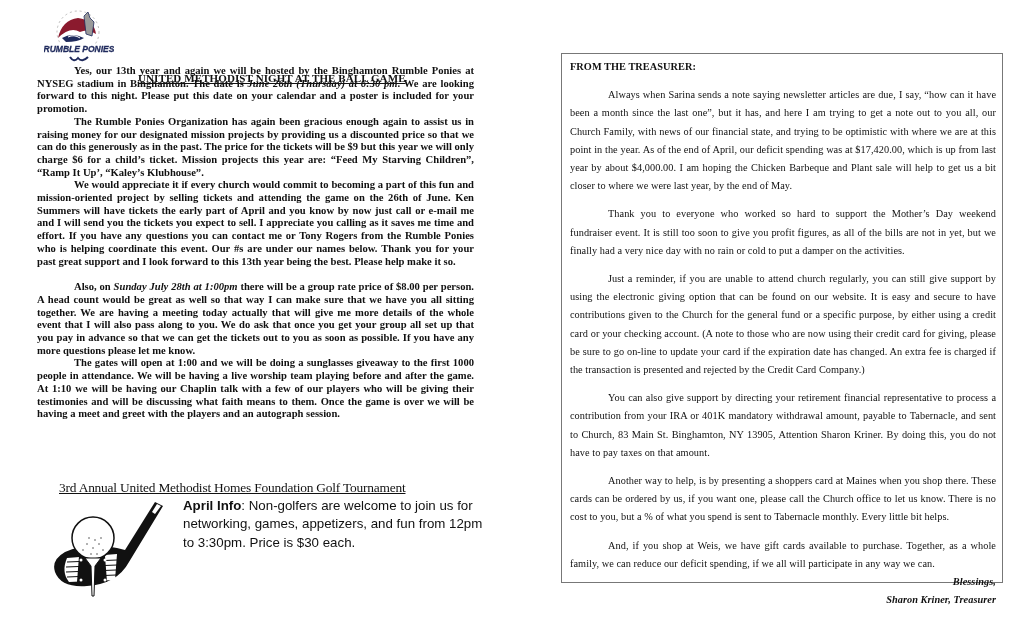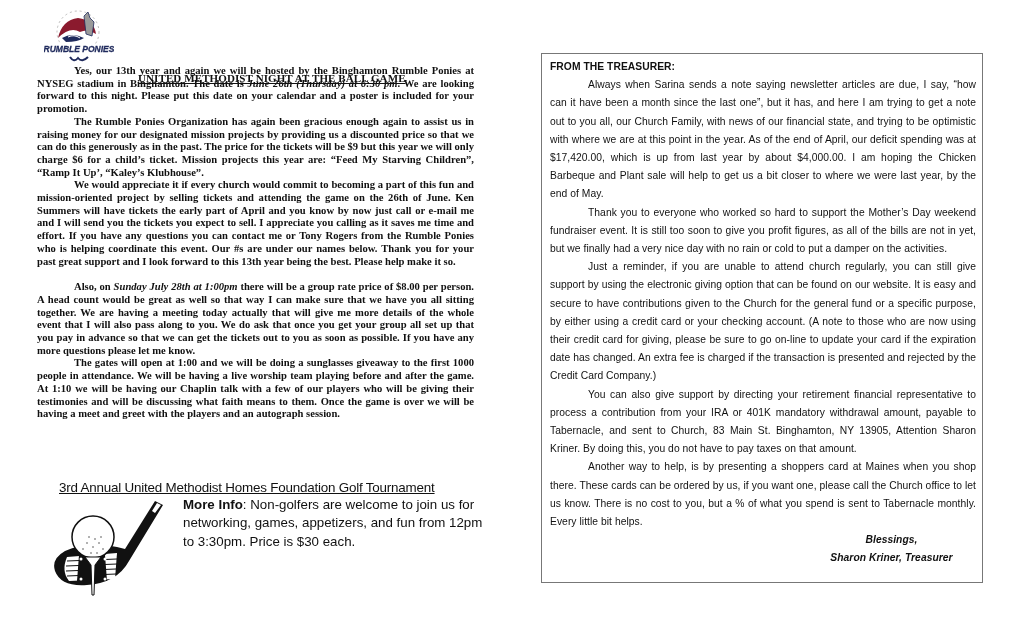--- a/index.html
+++ b/index.html
@@ -18,39 +18,40 @@
     .left p { margin: 0; font-weight: bold; }
     .indent { text-indent: 37px; }
     .gap { height: 13px; }
     .golf {
       position: absolute; left: 37px; top: 480px; width: 440px;
       font-family: "Liberation Sans", sans-serif;
     }
     .golf h2 {
       margin: 0 0 0 22px; font-size: 13.4px; font-weight: normal; text-decoration: underline;
       letter-spacing: -0.2px;
+      font-family: Liberation Serif, serif;
     }
     .golf-body { position: relative; height: 100px; }
     .golf-img { position: absolute; left: 10px; top: 4px; width: 120px; height: 100px; }
     .golf-info {
       position: absolute; left: 146px; top: 1px; width: 300px;
       font-size: 13.3px; line-height: 18.3px;
     }
     .golf-info b { font-weight: bold; }
     .box {
-      position: absolute; left: 541px; top: 53px; width: 442px; height: 530px;
+      position: absolute; left: 561px; top: 53px; width: 442px; height: 530px;
       border: 1.5px solid #777; box-sizing: border-box;
       padding: 4px 6px 0 8px;
-      font-family: Liberation Sans, sans-serif; font-size: 10.3px; line-height: 18.2px;
+      font-family: Liberation Serif, serif; font-size: 10.3px; line-height: 18.2px;
       text-align: justify; letter-spacing: 0.05px;
     }
     .box h3 { margin: 0; font-size: 10.3px; font-weight: bold; }
     .box p { margin: 0; }
-    .box .indent { text-indent: 38px; }
-    .signoff { margin-left: 257px !important; font-weight: bold; font-style: italic; text-align: center; }
+    .box .indent { text-indent: 38px; margin-top: 10px; }
+    .signoff { margin-left: 257px !important; font-weight: bold; font-style: italic; text-align: right; }
   </style>
 </head>
 <body>
 
 <div class="left">
   <div class="title-row">
     <svg class="logo" viewBox="0 0 70 58">
       <circle cx="34" cy="24" r="21" fill="none" stroke="#bbb" stroke-width="1" stroke-dasharray="2 3"></circle>
       <path d="M14 30 Q18 12 34 10 Q50 12 52 26 Q44 20 36 24 Q26 18 14 30Z" fill="#8b1a2e"></path>
       <path d="M40 8 L44 4 L46 10 L50 14 L48 28 L42 26Z" fill="#9a9a9a" stroke="#1f2a5c" stroke-width="0.8"></path>
@@ -99,27 +100,28 @@
         </g>
       <path d="M38 58 L54 58 L48 66 L47 96 L45 96 L44 66Z" fill="#fff" stroke="#111" stroke-width="1"></path>
       <g fill="#fff">
           <circle cx="34" cy="60" r="1.5"></circle>
           <circle cx="58" cy="60" r="1.5"></circle>
           <circle cx="34" cy="80" r="1.5"></circle>
           <circle cx="58" cy="80" r="1.5"></circle>
         </g>
     </svg>
     <div class="golf-info">
-      <div><b>More Info</b><span>: Non-golfers are welcome to join us for networking, games, appetizers, and fun from 12pm to 3:30pm. Price is $30 each.</span></div>
+      <div><b>April Info</b><span>: Non-golfers are welcome to join us for networking, games, appetizers, and fun from 12pm to 3:30pm. Price is $30 each.</span></div>
     </div>
   </div>
 </div>
 
 <div class="box">
   <h3>FROM THE TREASURER:</h3>
   <p class="indent">Always when Sarina sends a note saying newsletter articles are due, I say, “how can it have been a month since the last one”, but it has, and here I am trying to get a note out to you all, our Church Family, with news of our financial state, and trying to be optimistic with where we are at this point in the year. As of the end of April, our deficit spending was at $17,420.00, which is up from last year by about $4,000.00.  I am hoping the Chicken Barbeque and Plant sale will help to get us a bit closer to where we were last year, by the end of May.</p>
   <p class="indent">Thank you to everyone who worked so hard to support the Mother’s Day weekend fundraiser event.  It is still too soon to give you profit figures, as all of the bills are not in yet, but we finally had a very nice day with no rain or cold to put a damper on the activities.</p>
   <p class="indent">Just a reminder, if you are unable to attend church regularly, you can still give support by using the electronic giving option that can be found on our website.  It is easy and secure to have contributions given to the Church for the general fund or a specific purpose, by either using a credit card or your checking account. (A note to those who are now using their credit card for giving, please be sure to go on-line to update your card if the expiration date has changed.  An extra fee is charged if the transaction is presented and rejected by the Credit Card Company.)</p>
   <p class="indent">You can also give support by directing your retirement financial representative to process a contribution from your IRA or 401K mandatory withdrawal amount, payable to Tabernacle, and sent to Church, 83 Main St. Binghamton, NY 13905, Attention Sharon Kriner.  By doing this, you do not have to pay taxes on that amount.</p>
   <p class="indent">Another way to help, is by presenting a shoppers card at Maines when you shop there.  These cards can be ordered by us, if you want one, please call the Church office to let us know.  There is no cost to you, but a % of what you spend is sent to Tabernacle monthly.  Every little bit helps.</p>
+  <p class="indent">And, if you shop at Weis, we have gift cards available to purchase. Together, as a whole family, we can reduce our deficit spending, if we all will participate in any way we can.</p>
   <p class="signoff">Blessings,</p>
   <p class="signoff">Sharon Kriner, Treasurer</p>
 </div>
 
 </body></html>

